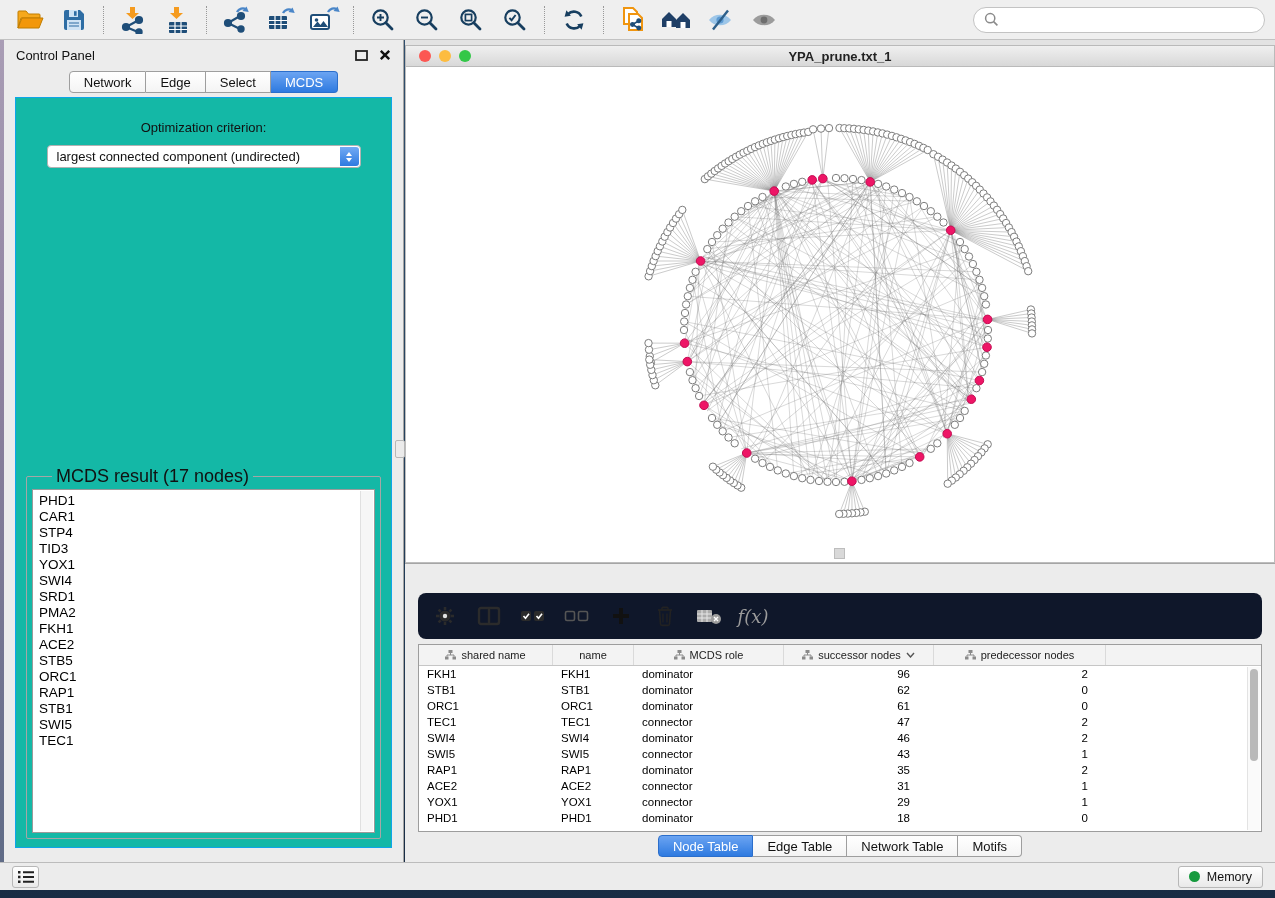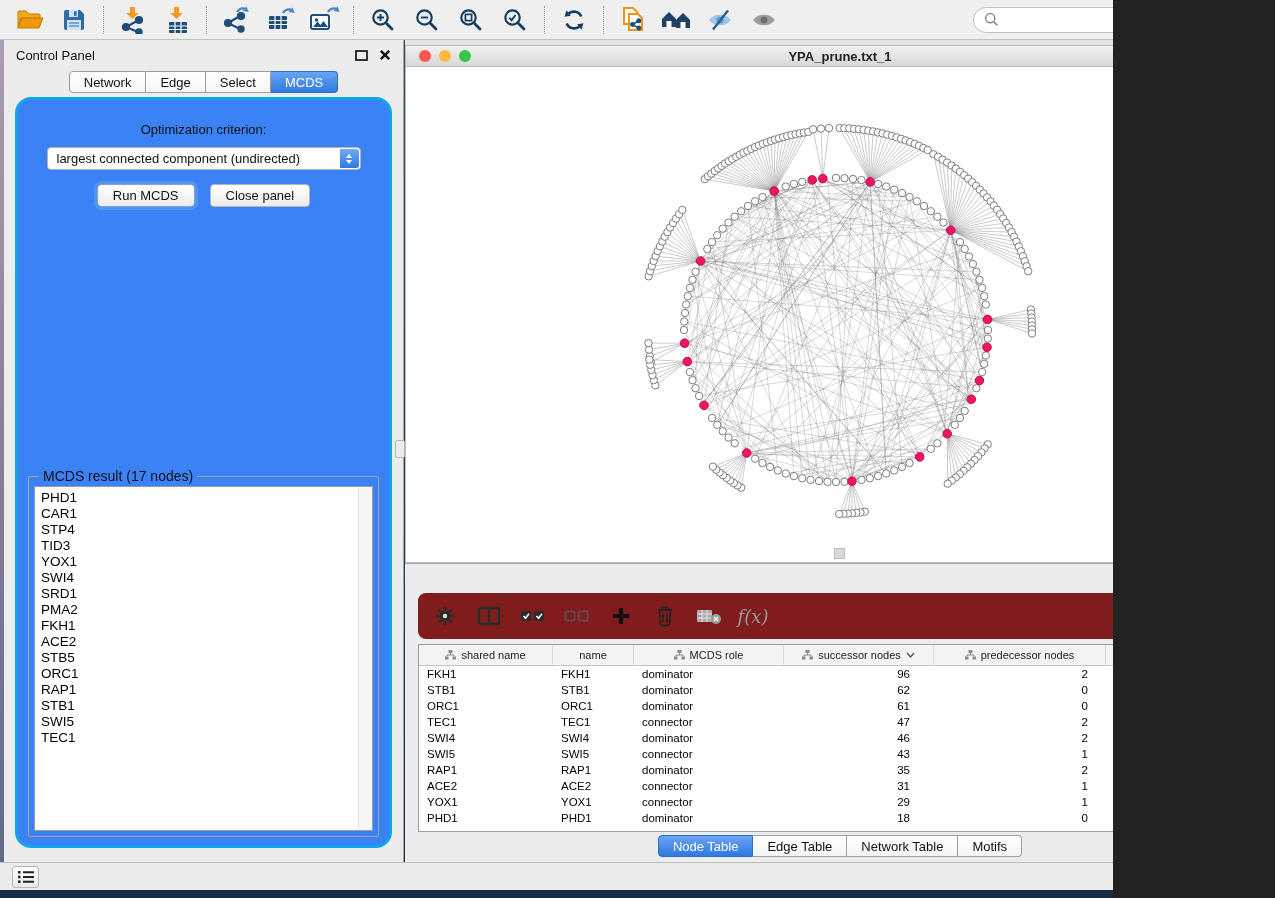--- a/index.html
+++ b/index.html
@@ -1,17 +1,17 @@
 <!DOCTYPE html>
 <html><head>
 <meta charset="utf-8">
 <style>
 *{margin:0;padding:0;box-sizing:border-box}
 body{font-family:"Liberation Sans",sans-serif;background:#222}
-#app{position:relative;width:1113px;height:898px;overflow:hidden;
+#app{position:relative;width:1275px;height:898px;overflow:hidden;
   background:linear-gradient(180deg,#31506f 0%,#24405c 55%,#182c44 100%)}
 
 #toolbar{position:absolute;left:0;top:0;width:1275px;height:40px;background:#efefef;
   border-bottom:1px solid #c2c2c2;display:flex;align-items:center;padding:0 10px;gap:4px}
 .tbtn{width:40px;height:32px;display:flex;align-items:center;justify-content:center;
   background:none;border:none;cursor:default}
 .tsep{width:1px;height:28px;border-left:1px dotted #999;margin:0 5px}
 .search{margin-left:auto;width:292px;height:26px;background:#fff;border:1px solid #c3c3c3;
   border-radius:13px;display:flex;align-items:center;padding:0 10px;gap:6px}
 .search input{border:none;outline:none;flex:1;font-size:13px;background:transparent;color:#333}
@@ -22,38 +22,38 @@
 #control-panel{position:absolute;left:4px;top:40px;width:400px;height:822px;background:#ececec;
   border-right:1px solid #a5a5a5}
 .panel-head{height:30px;display:flex;align-items:center;padding:0 12px;font-size:13px;color:#111}
 .panel-head .head-icons{margin-left:auto;display:flex;align-items:center;gap:11px}
 .cp-tabs{display:flex;justify-content:center;margin-top:1px;position:relative;z-index:2}
 .seg-tab{height:22px;padding:0 14px;font-size:13px;display:flex;align-items:center;color:#111;
   background:linear-gradient(#ffffff,#f4f4f4);border:1px solid #9e9e9e;border-left:none}
 .seg-tab:first-child{border-left:1px solid #9e9e9e;border-radius:4px 0 0 4px}
 .seg-tab:last-child{border-radius:0 4px 4px 0}
 .seg-tab.active{background:linear-gradient(#6ba4f2,#2e7ae0);color:#fff;border-color:#2b6ecb}
-.cp-inner{position:absolute;left:11px;right:11px;top:57px;bottom:14px;background:#3b82f6;
-  border:3px solid #0ea5e9;border-radius:16px}
+.cp-inner{position:absolute;left:11px;right:11px;top:57px;bottom:14px;background:#14b8a6;
+  border:1px solid #0ea5e9;border-radius:0}
 .opt-label{text-align:center;margin-top:22px;font-size:13px;color:#111}
 .select{margin:10px auto 0;width:314px;height:23px;background:#fff;border:1px solid #b2b2b2;
   border-radius:4px;display:flex;align-items:center;font-size:13px;color:#111;
   padding-left:9px;position:relative}
 .stepper{position:absolute;right:1px;top:1px;bottom:1px;width:19px;border-radius:0 3px 3px 0;
   background:linear-gradient(#72aaf4,#2e7ae0);display:flex;flex-direction:column;
   align-items:center;justify-content:center;gap:2px}
 .stepper .up{width:0;height:0;border:3.6px solid transparent;border-top:none;border-bottom:4.6px solid #fff}
 .stepper .down{width:0;height:0;border:3.6px solid transparent;border-bottom:none;border-top:4.6px solid #fff}
 .btn-row{display:flex;justify-content:center;gap:15px;margin-top:14px}
 .mac-btn{height:23px;padding:0 15px;font-size:13px;color:#111;
   background:linear-gradient(#ffffff,#ececec);border:1px solid #b4b4b4;border-radius:4px}
 .mac-btn.focused{box-shadow:0 0 0 3px rgba(108,163,240,.55);border-color:#79a5e2}
 #mcds-group{position:absolute;left:10px;right:10px;top:368px;bottom:8px;
   border:1px solid #a6a6a6;border-radius:2px;padding:2px 5px 5px 5px}
-#mcds-group legend{font-size:14px;color:#111;padding:0 4px;margin-left:5px}
+#mcds-group legend{font-size:18px;color:#111;padding:0 4px;margin-left:20px}
 .listbox{width:100%;height:100%;background:#fff;border:1px solid #9a9a9a;
   position:relative;overflow:hidden;padding:3px 0 0 6px}
 .list-item{font-size:13.5px;line-height:16px;color:#000}
 .list-scroll{position:absolute;top:1px;bottom:1px;right:1px;width:13px;background:#f6f6f6;
   border-left:1px solid #e0e0e0}
 
 #net-area{position:absolute;left:405px;top:40px;width:870px;height:523px;background:#e3e3e3}
 #net-titlebar{position:absolute;left:0;top:5px;right:0;height:22px;
   background:linear-gradient(#f0f0f0,#d8d8d8);border:1px solid #bababa;display:flex;align-items:center}
 .lights{display:flex;gap:8px;margin-left:13px;position:relative;z-index:2}
@@ -61,21 +61,21 @@
 .net-title{position:absolute;left:0;right:0;text-align:center;font-size:13px;font-weight:bold;color:#222}
 #net-canvas{position:absolute;left:0;top:27px;right:0;bottom:0;background:#fff;
   border:1px solid #bdbdbd;border-top:none}
 .canvas-handle{position:absolute;left:428px;bottom:3px;width:11px;height:11px;
   background:#d9d9d9;border:1px solid #bdbdbd}
 #splitter-handle{position:absolute;left:395px;top:440px;width:10px;height:18px;background:#ebebeb;
   border:1px solid #b7b7b7;border-radius:2px;z-index:5}
 
 #table-panel{position:absolute;left:405px;top:563px;width:870px;height:299px;background:#ececec;
   border-top:1px solid #a5a5a5}
-.tp-toolbar{position:absolute;left:13px;top:29px;width:844px;height:46px;background:#7f1d1d;
+.tp-toolbar{position:absolute;left:13px;top:29px;width:844px;height:46px;background:#0f172a;
   border-radius:8px;display:flex;align-items:center;gap:6px;padding:0 8px}
 .tp-btn{width:38px;height:36px;display:flex;align-items:center;justify-content:center;background:none;border:none}
 .fx{font-family:"DejaVu Serif","Liberation Serif",serif;font-style:italic;font-size:18px;color:#9b9b9b}
 .tp-table{position:absolute;left:13px;top:80px;width:844px;height:188px;background:#fff;
   border:1px solid #9d9d9d}
 .thead{display:grid;grid-template-columns:134px 81px 150px 150px 172px 1fr;height:21px;
   background:#f3f3f3;border-bottom:1px solid #c6c6c6}
 .th{display:flex;align-items:center;justify-content:center;gap:5px;font-size:11px;color:#222;
   border-right:1px solid #dadada;overflow:hidden;white-space:nowrap}
 .th:last-child{border-right:none}
@@ -269,24 +269,20 @@
       <div class="seg-tab active">MCDS</div>
     </div>
     <div class="cp-inner">
       <div class="opt-label">Optimization criterion:</div>
       <div class="select">
         <span>largest connected component (undirected)</span>
         <span class="stepper">
             <i class="up"></i>
             <i class="down"></i>
           </span>
-      </div>
-      <div class="btn-row">
-        <button class="mac-btn focused">Run MCDS</button>
-        <button class="mac-btn">Close panel</button>
       </div>
       <fieldset id="mcds-group">
         <legend>MCDS result (17 nodes)</legend>
         <div class="listbox">
           <div id="mcds-list">
               <div class="list-item">PHD1</div>
               <div class="list-item">CAR1</div>
               <div class="list-item">STP4</div>
               <div class="list-item">TID3</div>
               <div class="list-item">YOX1</div>

